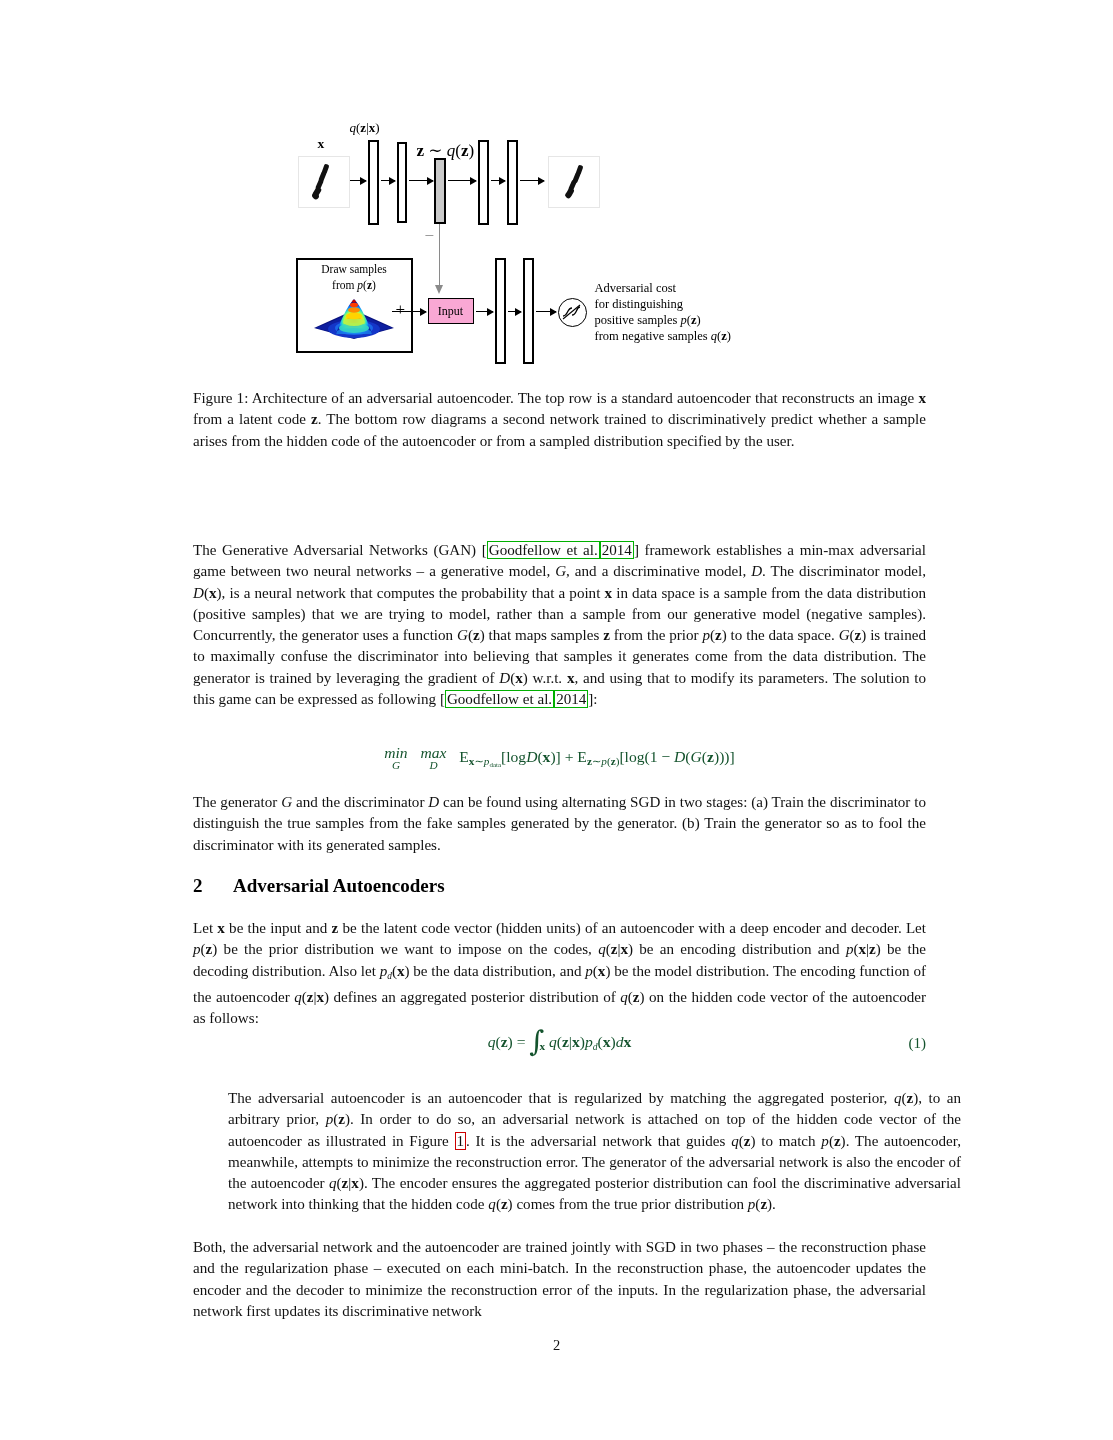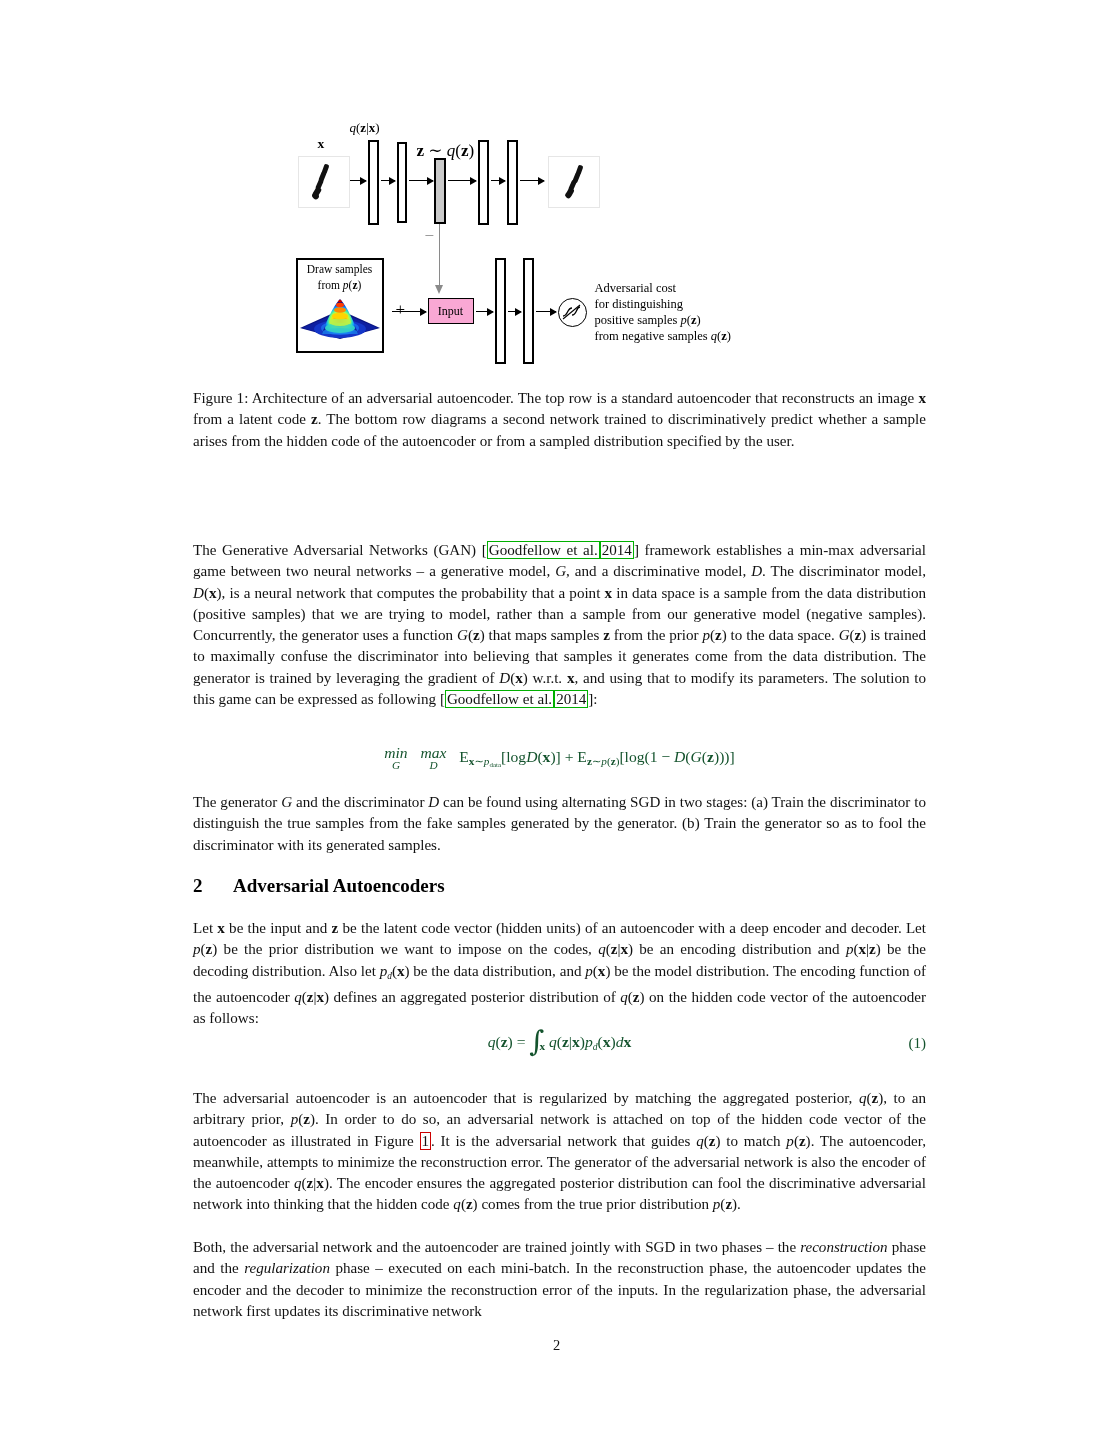--- a/index.html
+++ b/index.html
@@ -12,21 +12,21 @@
     overflow:hidden;
   }
   .page { position:absolute; inset:0; }
 
   
   .figure-wrap { position:absolute; left:0; right:0; top:118px; display:flex; justify-content:center; }
   .figure { position:relative; width:530px; height:250px; }
 
   .lbl { position:absolute; font-family:"Liberation Serif", serif; white-space:nowrap; color:#000; }
   .bold-math { font-weight:bold; }
-  .ital { font-style:italic; }
+  .ital { }
 
   
   .bar { position:absolute; border:2.5px solid #000; background:#fff; box-sizing:border-box; }
   .bar.code { background:#c9c9c9; border-width:2px; }
 
   
   .arr { position:absolute; height:1.4px; background:#000; }
   .arr::after {
     content:""; position:absolute; right:-1px; top:-3.3px;
     border-left:7px solid #000;
@@ -137,21 +137,21 @@
         <div class="digit" style="left:28px; top:8px; width:5px; height:10px; transform:rotate(20deg); border-radius:2px;"></div>
         <div class="digit" style="left:25px; top:15px; width:5px; height:11px; transform:rotate(22deg); border-radius:2px;"></div>
         <div class="digit" style="left:21px; top:23px; width:5px; height:11px; transform:rotate(24deg); border-radius:2px;"></div>
         <div class="digit" style="left:18px; top:31px; width:6px; height:9px; transform:rotate(28deg); border-radius:2px;"></div>
         <div class="digit" style="left:16px; top:36px; width:6px; height:5px; transform:rotate(40deg); border-radius:3px;"></div>
       </div>
 
       <div class="arr-dn" style="left:147px; top:106px; height:62px;"></div>
       <div class="minus" style="left:133px; top:108px;">−</div>
 
-      <div class="srcbox" style="left:4px; top:140px; width:88px; height:95px;">
+      <div class="srcbox" style="left:4px; top:140px; width:117px; height:95px;">
         <div class="t">Draw samples</div>
         <div class="t">
           from <span class="mi">p</span>(<span class="mb">z</span>)
         </div>
 
         <div style="position:relative; width:84px; height:46px; margin-top:2px;">
           <svg width="84" height="46" viewBox="0 0 84 46" style="display:block;">
             <defs>
               <radialGradient id="jetg" cx="50%" cy="62%" r="52%">
                 <stop offset="0%" stop-color="#d00000"></stop>
@@ -261,21 +261,21 @@
     </p>
   </div>
 
   <div class="col" style="top:1033px;">
     <div class="eq">
       <span class="mi">q</span>(<span class="mb">z</span>) = <span class="intg">∫</span><span class="sub-m mb" style="margin-left:-5px;">x</span> <span class="mi">q</span>(<span class="mb">z</span>|<span class="mb">x</span>)<span class="mi">p<span class="sub-s mi">d</span></span>(<span class="mb">x</span>)<span class="mi">d</span><span class="mb">x</span>
       <span class="eqnum">(1)</span>
     </div>
   </div>
 
-  <div class="col" style="top:1088px;">
+  <div class="col" style="top:1088px;margin-left:35px;">
     <p class="body">
       The adversarial autoencoder is an autoencoder that is regularized by matching the aggregated posterior, <span class="mi">q</span>(<span class="mb">z</span>), to an arbitrary prior, <span class="mi">p</span>(<span class="mb">z</span>). In order to do so, an adversarial network is attached on top of the hidden code vector of the autoencoder as illustrated in Figure&nbsp;<span class="link-red">1</span>. It is the adversarial network that guides <span class="mi">q</span>(<span class="mb">z</span>) to match <span class="mi">p</span>(<span class="mb">z</span>). The autoencoder, meanwhile, attempts to minimize the reconstruction error. The generator of the adversarial network is also the encoder of the autoencoder <span class="mi">q</span>(<span class="mb">z</span>|<span class="mb">x</span>). The encoder ensures the aggregated posterior distribution can fool the discriminative adversarial network into thinking that the hidden code <span class="mi">q</span>(<span class="mb">z</span>) comes from the true prior distribution <span class="mi">p</span>(<span class="mb">z</span>).
     </p>
   </div>
 
   <div class="col" style="top:1237px;">
     <p class="body">
       Both, the adversarial network and the autoencoder are trained jointly with SGD in two phases – the <span class="ital">reconstruction</span> phase and the <span class="ital">regularization</span> phase – executed on each mini-batch. In the reconstruction phase, the autoencoder updates the encoder and the decoder to minimize the reconstruction error of the inputs. In the regularization phase, the adversarial network first updates its discriminative network
     </p>
   </div>

